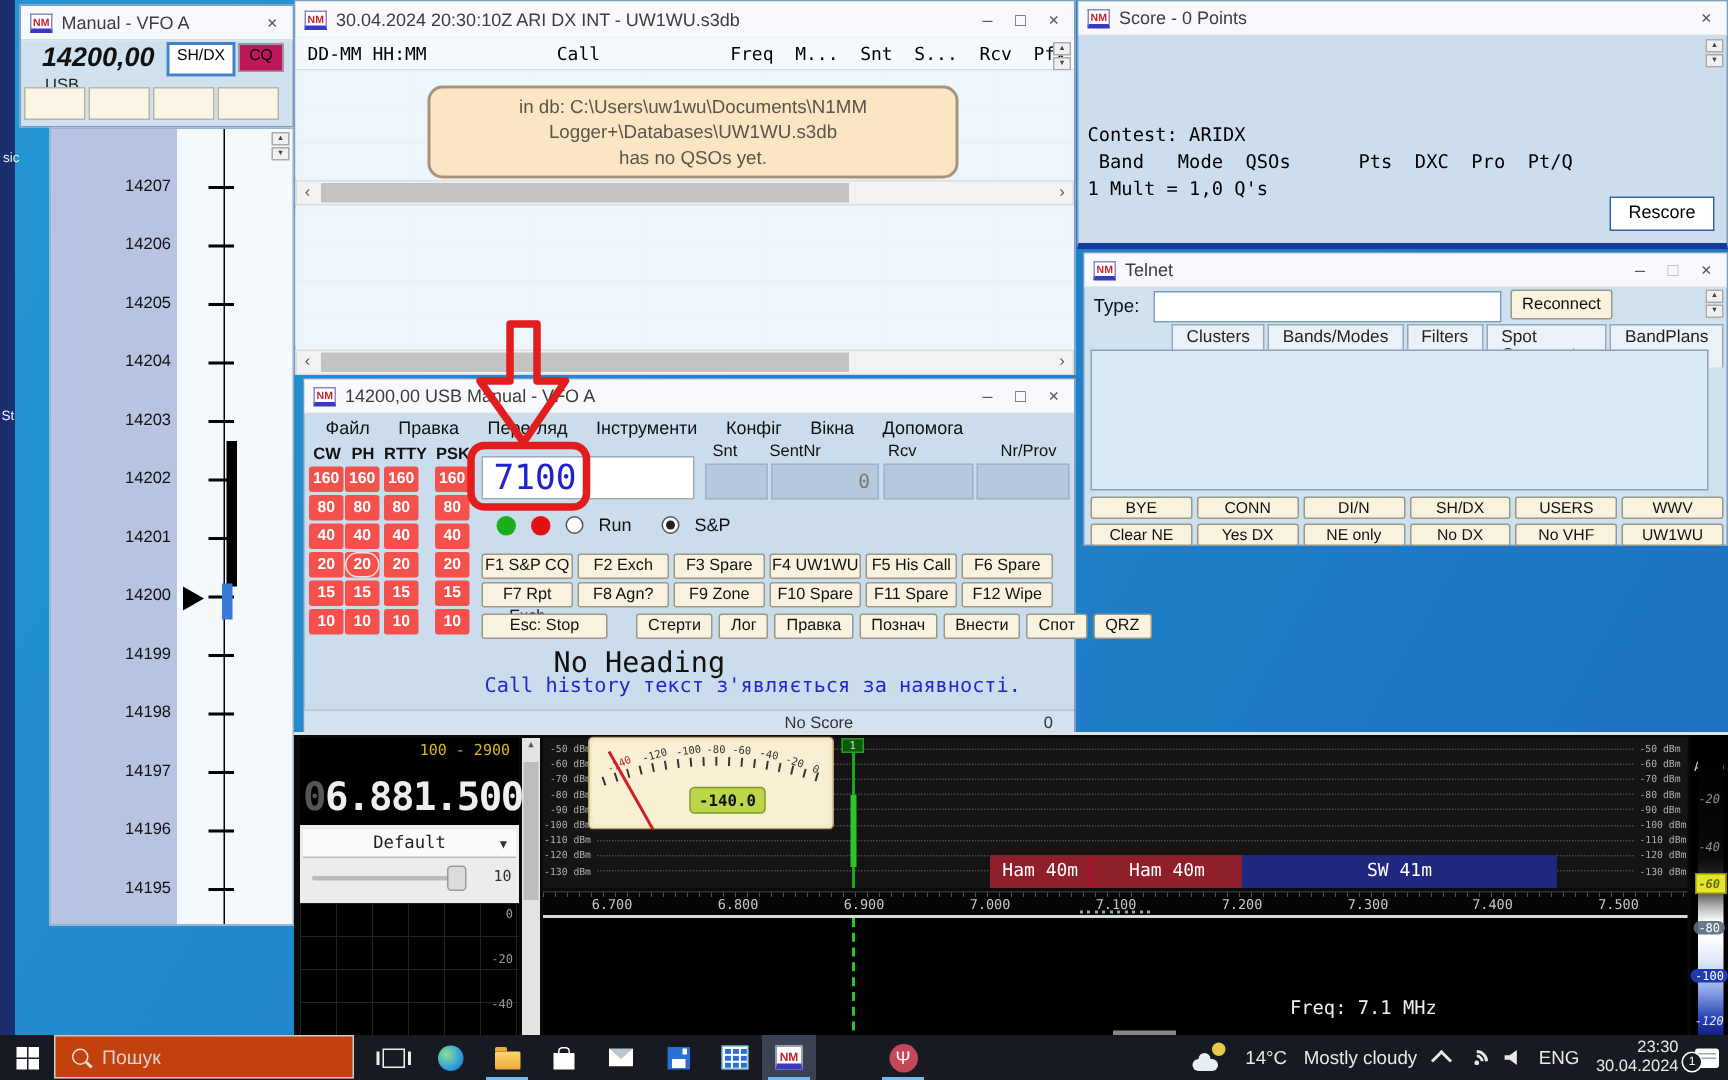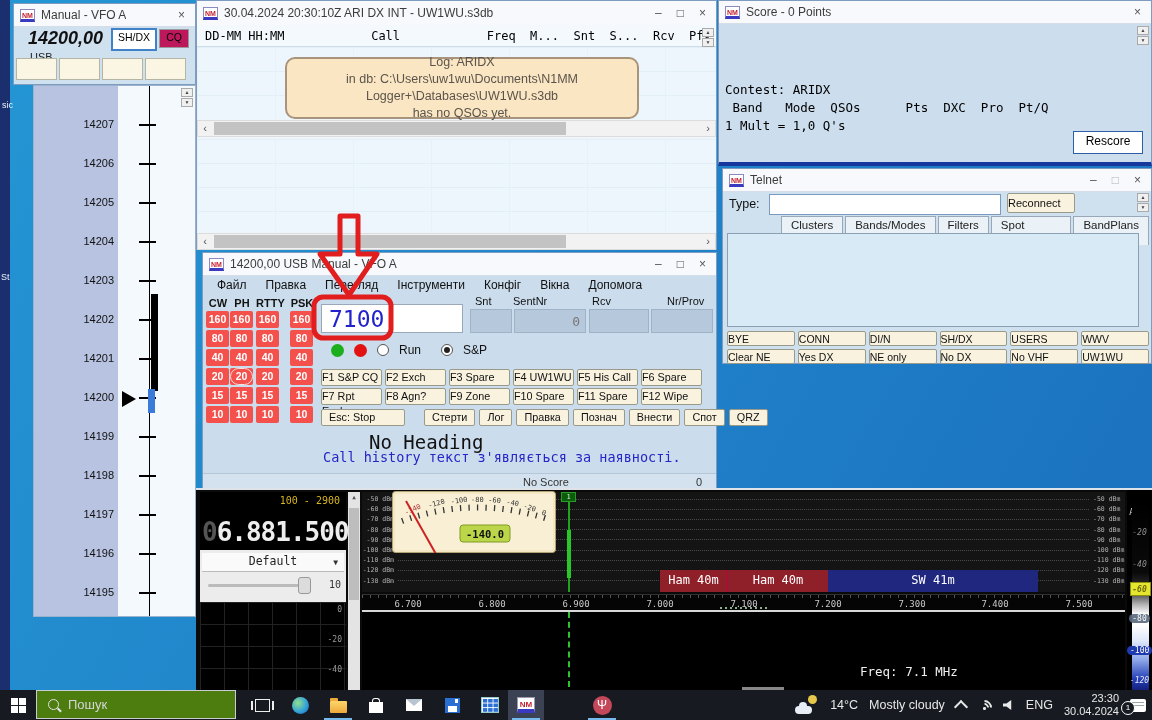--- a/index.html
+++ b/index.html
@@ -22,21 +22,21 @@
   .spin{display:flex;flex-direction:column;gap:1px;}
   .spin b{width:12px;height:9px;background:#f0f0f0;border:1px solid #aaa;font-size:5px;
       line-height:7px;text-align:center;color:#444;font-weight:normal;box-sizing:border-box;}
   .hscroll{position:absolute;height:17px;background:#f2f2f2;border:1px solid #dcdcdc;box-sizing:border-box;}
   .hscroll .ar{position:absolute;top:0;width:14px;height:15px;color:#555;font-size:11px;
       line-height:14px;text-align:center;}
   .hscroll .arl{left:0;} .hscroll .arr{right:0;}
   .hscroll .th{position:absolute;top:1px;height:13px;background:#c3c3c3;}
   
   .cbtn{background:#f8f2df;border:1px solid #9a9a8a;border-radius:2px;color:#111;
-      text-align:left;box-sizing:border-box;cursor:default;}
+      text-align:center;box-sizing:border-box;cursor:default;}
   
   #vfo{left:13px;top:3px;width:183px;height:82px;background:#cfe0ef;border:1px solid #7e9cc0;box-sizing:border-box;}
   .vfreq{position:absolute;left:14px;top:24px;font:italic bold 18px "Liberation Sans",sans-serif;color:#111;}
   .vmode{position:absolute;left:16px;top:47px;font-size:11px;color:#222;}
   .shdx{position:absolute;left:97px;top:24px;width:42px;height:19px;background:#fff;
       border:2px solid #3f82c8;font-size:10.5px;line-height:15px;text-align:center;}
   .cqb{position:absolute;left:145px;top:25px;width:28px;height:17px;background:#be185d;
       border:1px solid #999;font-size:10.5px;line-height:15px;text-align:center;}
   .vboxes{position:absolute;left:2px;top:54px;display:flex;gap:2px;}
   .vboxes i{width:41px;height:22px;background:#fbf5e4;border:1px solid #b5b5a5;box-sizing:border-box;}
@@ -175,21 +175,21 @@
   .lg-l:nth-of-type(3){top:95px;color:#6a6a10;font-weight:bold;}
   .lg-l:nth-of-type(4){top:124px;} .lg-l:nth-of-type(5){top:156px;} .lg-l:nth-of-type(6){top:186px;color:#e8e8f8;}
   .lg-l:nth-of-type(4) i,.lg-l:nth-of-type(5) i{font-style:normal;color:#fff;border-radius:6px;padding:0 3px;}
   .lg-l:nth-of-type(4) i{background:rgba(90,106,126,.92);}
   .lg-l:nth-of-type(5) i{background:#1f3aae;}
   
   #taskbar{position:absolute;left:0;top:690px;width:1152px;height:30px;background:#171a21;color:#e8e8e8;}
   .tk-start{position:absolute;left:0;top:0;width:36px;height:30px;display:flex;align-items:center;justify-content:center;}
   .winlogo{display:grid;grid-template-columns:7px 7px;gap:1px;}
   .winlogo i{width:7px;height:7px;background:#fff;}
-  .tk-search{position:absolute;left:36px;top:0;width:200px;height:29px;background:#4d7c0f;
+  .tk-search{position:absolute;left:36px;top:0;width:200px;height:29px;background:#c2410c;
       border:1px solid #c9ccd2;box-sizing:border-box;display:flex;align-items:center;gap:9px;
       padding-left:11px;font-size:13px;color:#d5d5d5;text-align:right;}
   .mag{position:relative;width:9px;height:9px;border:1.6px solid #e2e2e2;border-radius:50%;}
   .mag:after{content:"";position:absolute;left:8px;top:9px;width:5px;height:1.6px;background:#e2e2e2;transform:rotate(45deg);}
   .tk-ic{position:absolute;top:0;width:36px;height:30px;display:flex;align-items:center;justify-content:center;}
   .tk-ic.open:after{content:"";position:absolute;left:4px;bottom:0;right:4px;height:2px;background:#76b9ed;}
   .tk-ic.sel{background:#3a4254;}
   .tv{width:15px;height:13px;border:1.5px solid #eee;box-sizing:border-box;position:relative;}
   .tv:before,.tv:after{content:"";position:absolute;top:1px;bottom:1px;width:2px;background:#eee;}
   .tv:before{left:-5px;} .tv:after{right:-5px;}
@@ -343,21 +343,20 @@
         <span>×</span>
       </span>
     </div>
     <div class="loghead mono pre">DD-MM HH:MM            Call            Freq  M...  Snt  S...  Rcv  Pfx</div>
     <div class="abs spin" style="right:2px;top:27px;">
       <b>▲</b>
         <b>▼</b>
     </div>
     <div class="logpane" style="top:46px;height:72px;"></div>
     <div class="msgbox">
-      <span>Log: ARIDX</span>
       <span>in db: C:\Users\uw1wu\Documents\N1MM Logger+\Databases\UW1WU.s3db</span>
       <span>has no QSOs yet.</span>
     </div>
     <div class="hscroll" style="left:0;top:119px;width:519px;">
       <span class="ar arl">‹</span>
         <span class="th" style="left:16px;width:352px;"></span>
         <span class="ar arr">›</span>
     </div>
     <div class="logpane" style="top:138px;height:92px;"></div>
     <div class="hscroll" style="left:0;top:232px;width:519px;">

